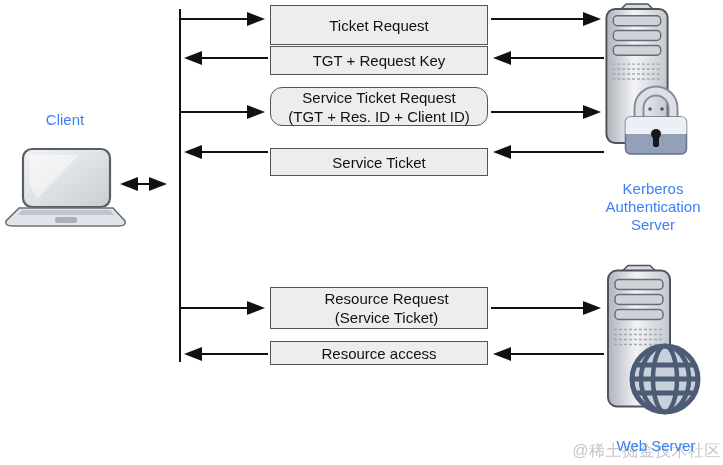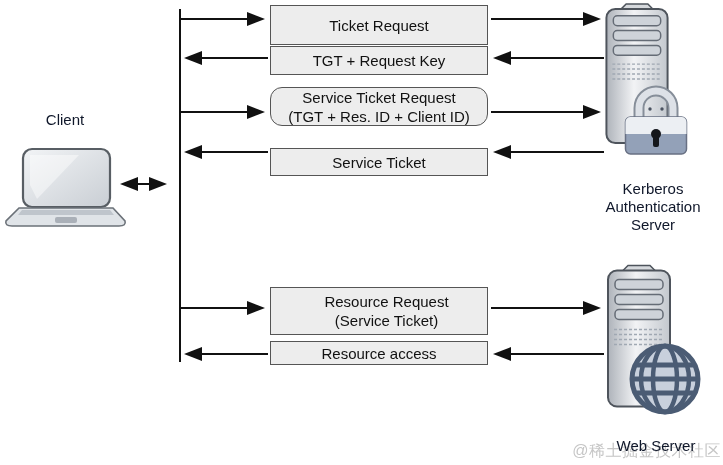--- a/index.html
+++ b/index.html
@@ -7,21 +7,21 @@
     position:relative; width:723px; height:465px; background:#ffffff;
     font-family:"Liberation Sans", sans-serif; overflow:hidden; color:#111;
   }
   .arrows { position:absolute; left:0; top:0; z-index:1; }
   .msg {
     position:absolute; left:270px; width:218px; box-sizing:border-box;
     background:#ededed; border:1.5px solid #555555; z-index:2;
     display:flex; flex-direction:column; justify-content:center; align-items:center;
     font-size:15px; line-height:19px; color:#111; text-align:center; white-space:nowrap;
   }
-  .label { position:absolute; font-size:15px; color:#0f172a; text-align:center; z-index:2; }
+  .label { position:absolute; font-size:15px; color:#3b82f6; text-align:center; z-index:2; }
   .icon-wrap { position:absolute; z-index:1; }
   .icon-abs { position:absolute; }
   .watermark {
     position:absolute; right:2px; bottom:3px; z-index:1;
     font-size:16px; letter-spacing:0.5px; color:#c6c6c6;
   }
   .weblabel { z-index:3; }
 </style>
 </head>
 <body>
@@ -78,21 +78,21 @@
   <div class="msg" style="top:46px;  height:29px;">
     <span>TGT + Request Key</span>
   </div>
   <div class="msg" style="top:87px;  height:39px;border-radius:12px;">
     <span>Service Ticket Request</span>
     <span>(TGT + Res. ID + Client ID)</span>
   </div>
   <div class="msg" style="top:148px; height:28px;">
     <span>Service Ticket</span>
   </div>
-  <div class="msg" style="top:287px; height:48px;padding-left:15px;">
+  <div class="msg" style="top:287px; height:42px;padding-left:15px;">
     <span>Resource Request</span>
     <span>(Service Ticket)</span>
   </div>
   <div class="msg" style="top:341px; height:24px;">
     <span>Resource access</span>
   </div>
 
   <div class="icon-wrap" style="left:604px; top:2px; width:90px; height:158px;">
     <svg class="icon-abs" style="left:0; top:0;" width="66" height="143" viewBox="0 0 66 145">
       <defs>

